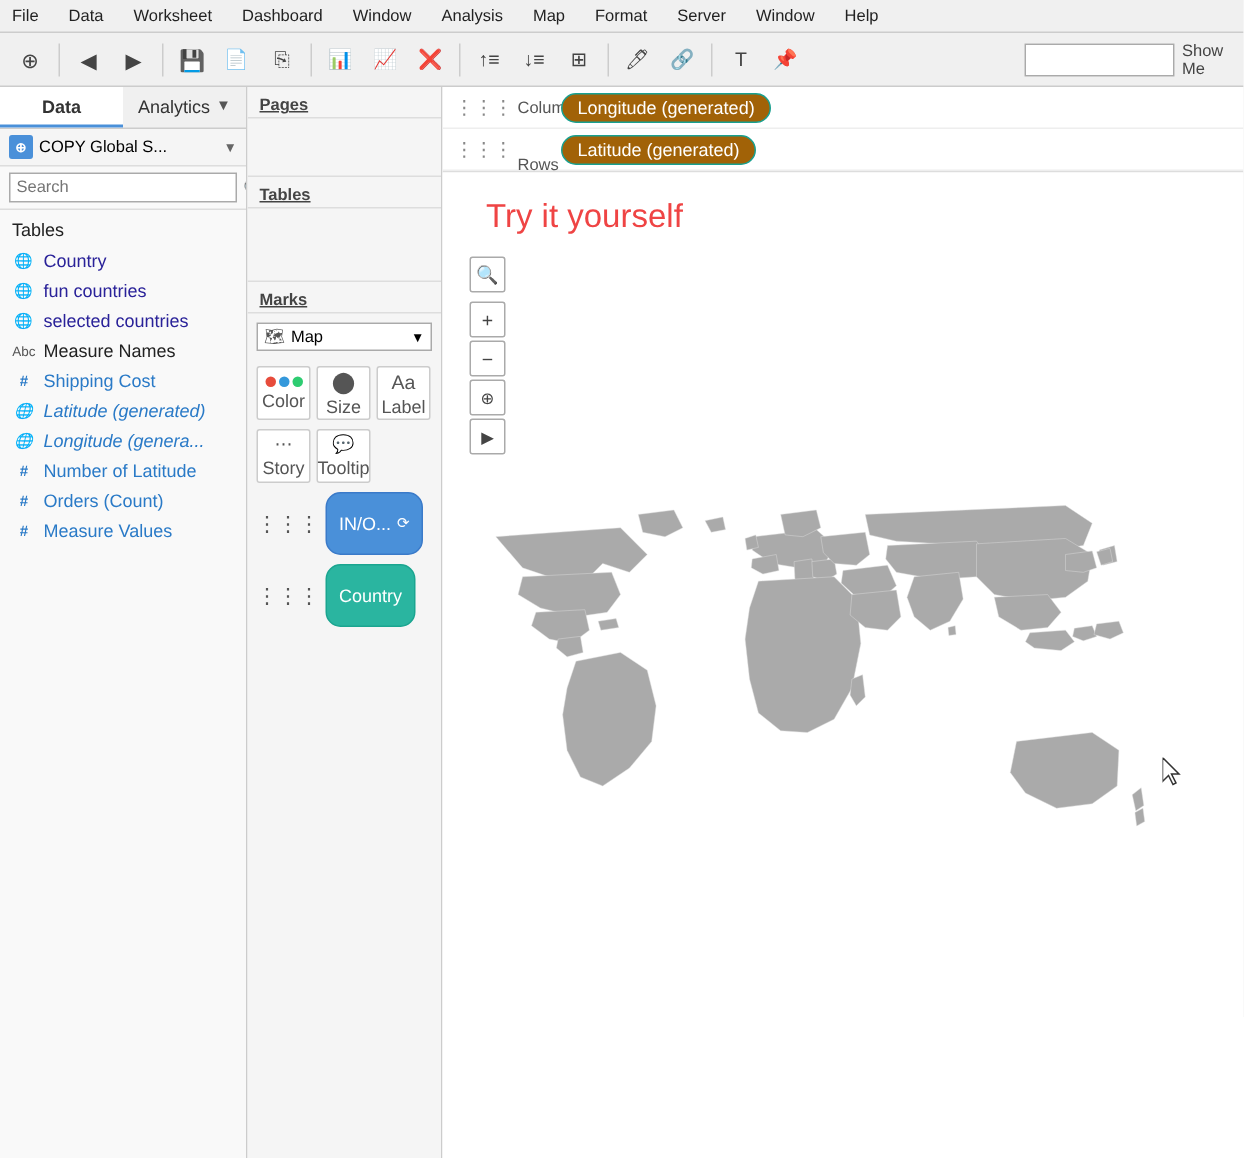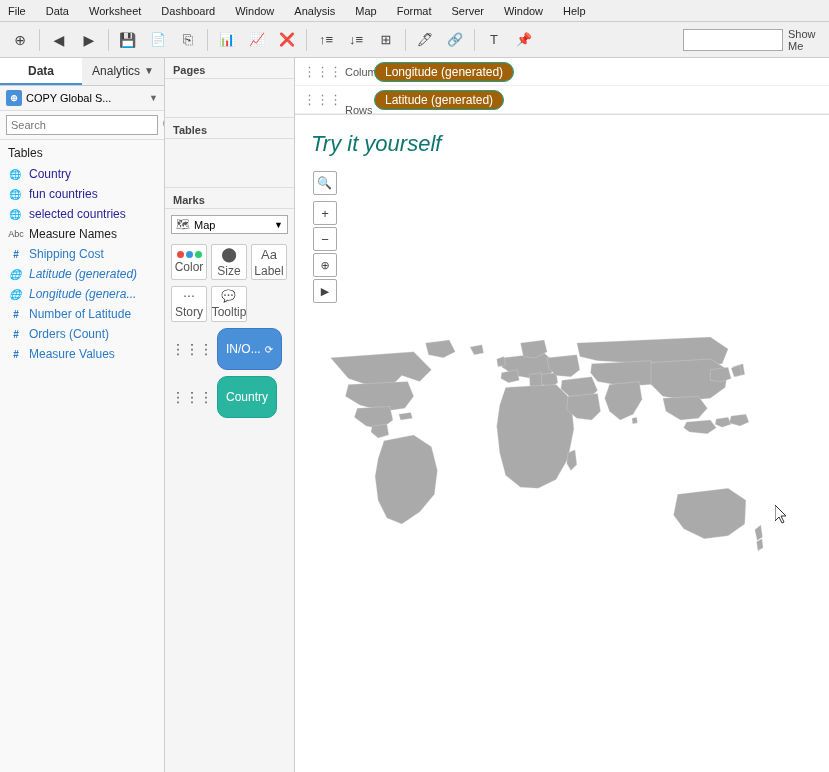--- a/index.html
+++ b/index.html
@@ -183,20 +183,21 @@
       flex-direction: column;
       overflow: hidden;
     }
 
     .section-label {
       font-size: 11px;
       font-weight: 600;
       color: #444;
       padding: 6px 8px 2px 8px;
       border-bottom: 1px solid #ddd;
+      text-decoration: underline;
     }
 
     .pages-section { height: 60px; border-bottom: 1px solid #ddd; }
     .filters-section { height: 70px; border-bottom: 1px solid #ddd; }
     .marks-section { flex: 1; }
 
     
     .map-selector {
       display: flex;
       align-items: center;
@@ -303,24 +304,23 @@
     .canvas-area {
       flex: 1;
       position: relative;
       overflow: hidden;
       background: white;
     }
 
     .try-it-label {
       position: absolute;
       top: 16px;
-      left: 16px;
+      left: 29px;
       font-size: 22px;
-      color: #0f766e;
-      font-style: italic;
+      color: #ef4444;
       font-weight: 300;
     }
 
     
     .map-controls {
       position: absolute;
       top: 60px;
       left: 18px;
       display: flex;
       flex-direction: column;

